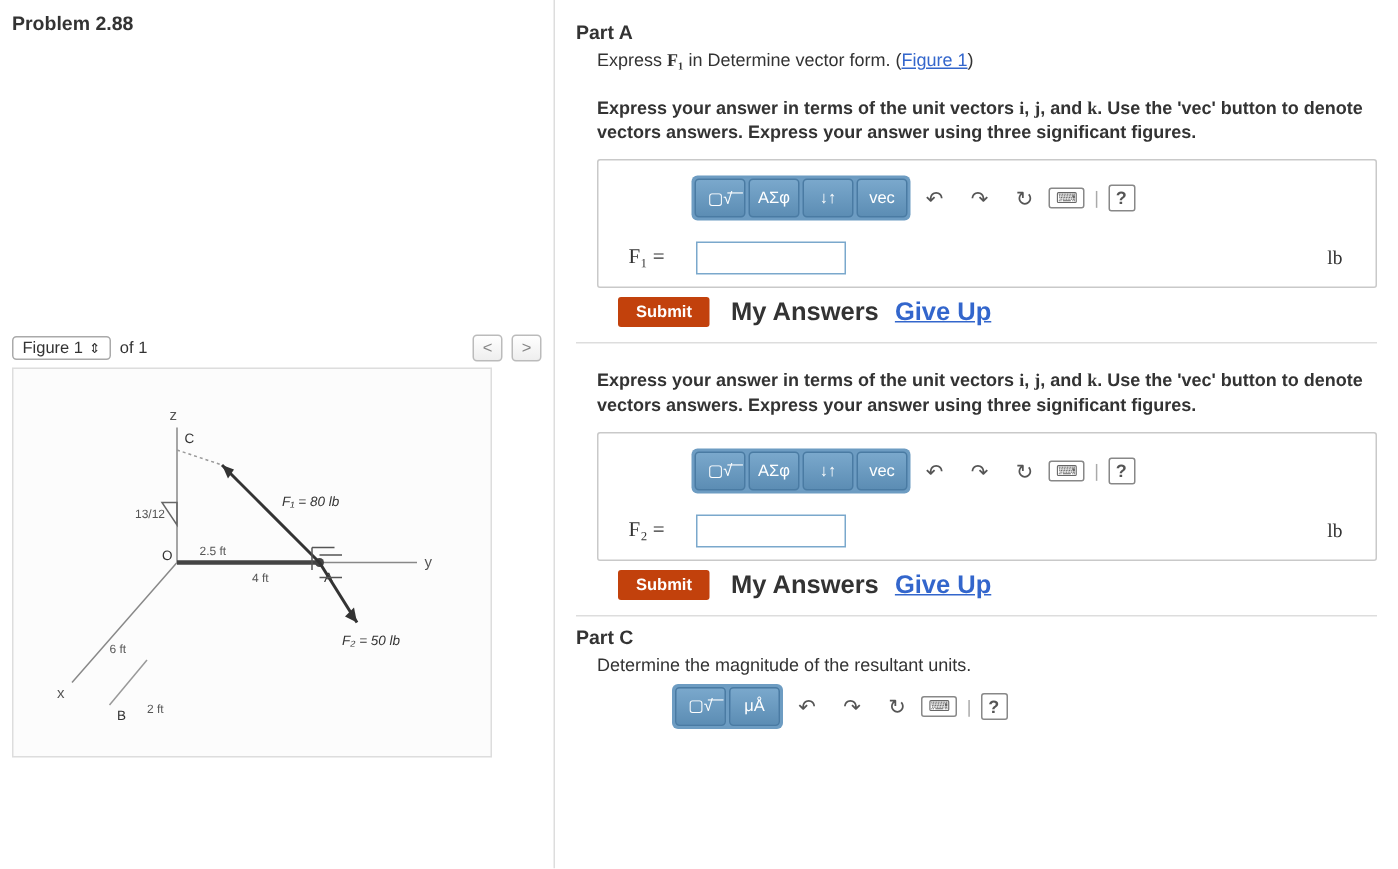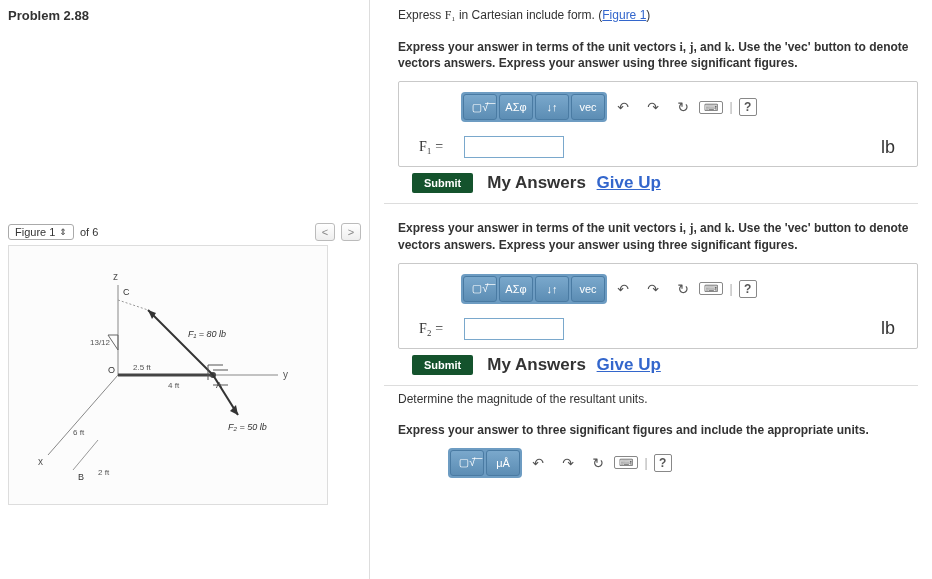--- a/index.html
+++ b/index.html
@@ -11,57 +11,57 @@
 .fig-bar { display: flex; align-items: center; gap: 6px; margin-bottom: 4px; }
 .fig-select { border: 1px solid #aaa; border-radius: 3px; padding: 1px 6px; font-size: 11px; background: #fff; display: inline-flex; align-items: center; gap: 4px; }
 .fig-of { font-size: 11px; }
 .fig-spacer { flex: 1; }
 .fig-navbtn { border: 1px solid #bbb; background: linear-gradient(#fff,#eee); border-radius: 3px; width: 20px; height: 18px; text-align: center; font-size: 11px; color: #888; line-height: 16px; }
 .fig-box { border: 1px solid #ddd; width: 320px; height: 260px; background: #fcfcfc; display: flex; align-items: center; justify-content: center; margin-top: 4px; }
 .fig-svg { width: 300px; height: 240px; }
 .part-title { font-weight: bold; font-size: 13px; margin: 6px 0 4px 0; }
 .indent { margin-left: 14px; }
 .prompt { font-size: 12px; margin-bottom: 6px; }
-.prompt .mvar { font-family: 'Times New Roman', serif; font-weight: normal; }
+.prompt .mvar { font-family: 'Times New Roman', serif; font-weight: bold; }
 .prompt a { color: #3366cc; text-decoration: underline; }
 .bold-instr { font-weight: bold; font-size: 12px; margin-bottom: 10px; line-height: 1.35; margin-top: 16px; }
 .bold-instr .uv { font-family: 'Times New Roman', serif; font-weight: bold; }
 .ans-panel { border: 1px solid #c9c9c9; border-radius: 2px; padding: 10px 12px 8px 12px; margin-bottom: 6px; }
 .toolbar { display: flex; align-items: center; gap: 2px; margin-left: 50px; margin-bottom: 14px; }
 .tb-btn { background: linear-gradient(#7aa8cc,#5c8db4); border: 1px solid #4a7ba3; color: #fff; height: 26px; min-width: 34px; border-radius: 3px; font-size: 11px; display: inline-flex; align-items: center; justify-content: center; padding: 0 4px; }
 .tb-group { display: flex; gap: 2px; background: #6d9cc2; padding: 2px; border-radius: 4px; }
 .tb-icon { width: 20px; height: 20px; color: #555; display: inline-flex; align-items: center; justify-content: center; font-size: 14px; margin: 0 4px; }
 .tb-keyboard { border: 1px solid #888; border-radius: 2px; padding: 0 4px; font-size: 10px; color: #666; }
 .tb-sep { color: #aaa; margin: 0 4px; }
 .tb-help { border: 1px solid #888; border-radius: 2px; width: 18px; height: 18px; text-align: center; font-weight: bold; color: #555; line-height: 16px; }
 .ans-row { display: flex; align-items: center; gap: 21px; margin-left: 8px; }
 .ans-label { font-family: 'Times New Roman', serif; font-size: 14px; }
 .ans-input { border: 1px solid #7aa8cc; height: 22px; width: 100px; padding: 2px 4px; font-size: 12px; }
-.ans-unit { font-family: Liberation Sans, sans-serif; font-size: 18px; margin-left: auto; margin-right: 10px; }
+.ans-unit { font-family: Liberation Serif, serif; font-size: 13px; margin-left: auto; margin-right: 10px; }
 .submit-bar { display: flex; align-items: center; gap: 14px; margin: 6px 0 10px 14px; }
-.submit-btn { background: #14532d; color: #fff; border: none; padding: 4px 12px; font-weight: bold; font-size: 11px; border-radius: 2px; }
+.submit-btn { background: #c2410c; color: #fff; border: none; padding: 4px 12px; font-weight: bold; font-size: 11px; border-radius: 2px; }
 .link-row { font-size: 17px; font-weight: bold; }
 .link-row a { color: #3366cc; text-decoration: underline; margin-left: 6px; font-weight: bold; }
 .link-row .my { color: #333; text-decoration: none; }
 hr.partsep { border: none; border-top: 1px solid #ddd; margin: 4px 0 6px 0; }
 .toolbar2 { display: flex; align-items: center; gap: 2px; margin-left: 50px; margin-top: 6px; }
 </style>
 </head>
 <body>
 
 <div class="container">
   <div class="left-col">
     <div class="prob-title">Problem 2.88</div>
 
     <div class="fig-bar">
       <span class="fig-select">
         <span>Figure 1</span>
         <span style="font-size:9px;">⇕</span>
       </span>
-      <span class="fig-of">of 6</span>
+      <span class="fig-of">of 1</span>
       <span class="fig-spacer"></span>
       <span class="fig-navbtn">&lt;</span>
       <span class="fig-navbtn">&gt;</span>
     </div>
 
     <div class="fig-box">
       <svg class="fig-svg" viewBox="0 0 300 240">
         <line x1="100" y1="120" x2="100" y2="30" stroke="#888" stroke-width="1"></line>
         <line x1="100" y1="120" x2="260" y2="120" stroke="#888" stroke-width="1"></line>
         <line x1="100" y1="120" x2="30" y2="200" stroke="#888" stroke-width="1"></line>
@@ -91,23 +91,24 @@
         <line x1="190" y1="110" x2="205" y2="110" stroke="#555"></line>
           <line x1="190" y1="110" x2="190" y2="125" stroke="#555"></line>
         <line x1="195" y1="115" x2="210" y2="115" stroke="#555"></line>
           <line x1="195" y1="130" x2="210" y2="130" stroke="#555"></line>
       </svg>
     </div>
   </div>
 
   <div class="right-col">
 
+    <div class="part-title">Part A</div>
     <div class="indent">
       <div class="prompt">
-        <span>Express </span><span class="mvar">F₁</span><span> in Cartesian include form. (</span><a href="#">Figure 1</a><span>)</span>
+        <span>Express </span><span class="mvar">F₁</span><span> in Determine vector form. (</span><a href="#">Figure 1</a><span>)</span>
       </div>
       <div class="bold-instr">
         Express your answer in terms of the unit vectors <span class="uv">i</span>, <span class="uv">j</span>, and <span class="uv">k</span>. Use the 'vec' button to denote vectors answers. Express your answer using three significant figures.
       </div>
       <div class="ans-panel">
         <div class="toolbar">
           <span class="tb-group">
             <span class="tb-btn">▢√͞</span>
             <span class="tb-btn">ΑΣφ</span>
             <span class="tb-btn">↓↑</span>
@@ -166,23 +167,23 @@
         <button class="submit-btn">Submit</button>
         <span class="link-row">
           <span class="my">My Answers</span>
           <a href="#">Give Up</a>
         </span>
       </div>
     </div>
 
     <hr class="partsep">
 
+    <div class="part-title">Part C</div>
     <div class="indent">
       <div class="prompt">Determine the magnitude of the resultant units.</div>
-      <div class="bold-instr">Express your answer to three significant figures and include the appropriate units.</div>
       <div class="toolbar2">
         <span class="tb-group">
           <span class="tb-btn">▢√͞</span>
           <span class="tb-btn">μÅ</span>
         </span>
         <span class="tb-icon">↶</span>
         <span class="tb-icon">↷</span>
         <span class="tb-icon">↻</span>
         <span class="tb-keyboard">⌨</span>
         <span class="tb-sep">|</span>

